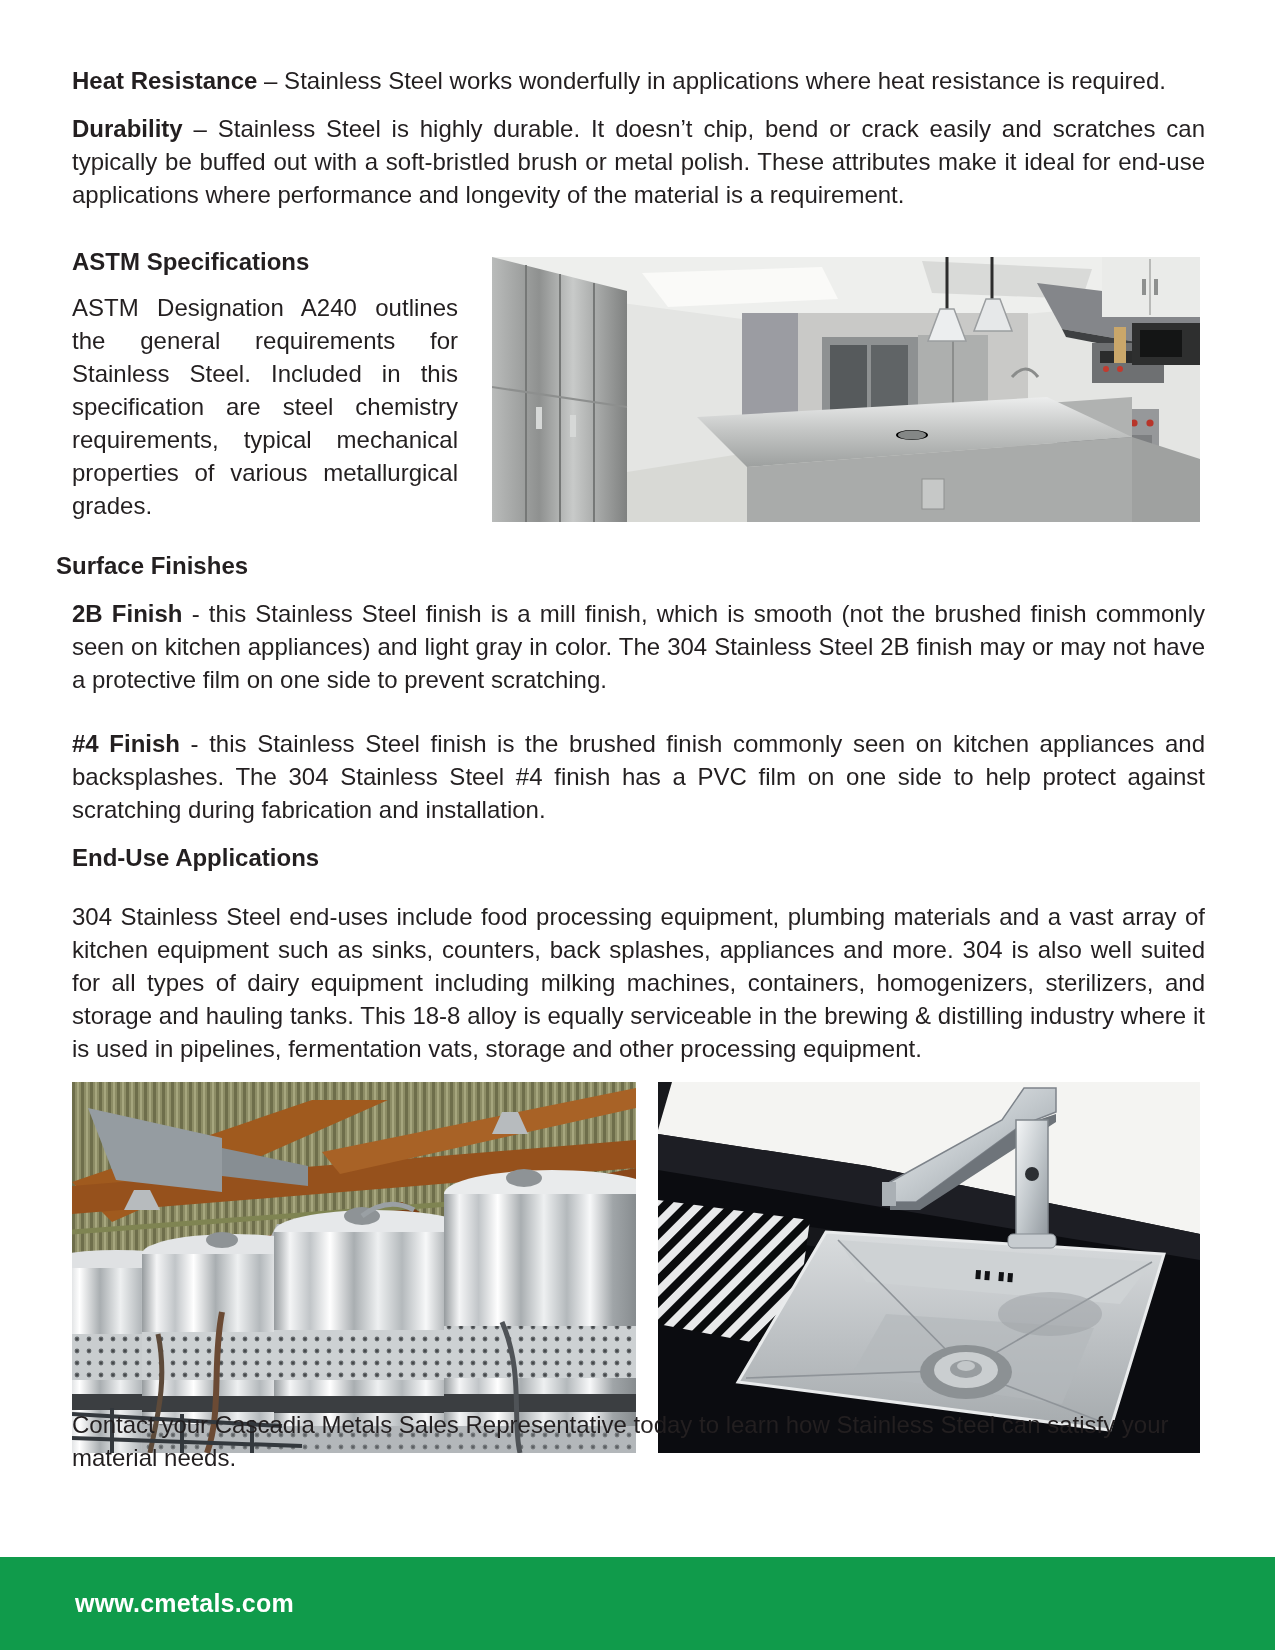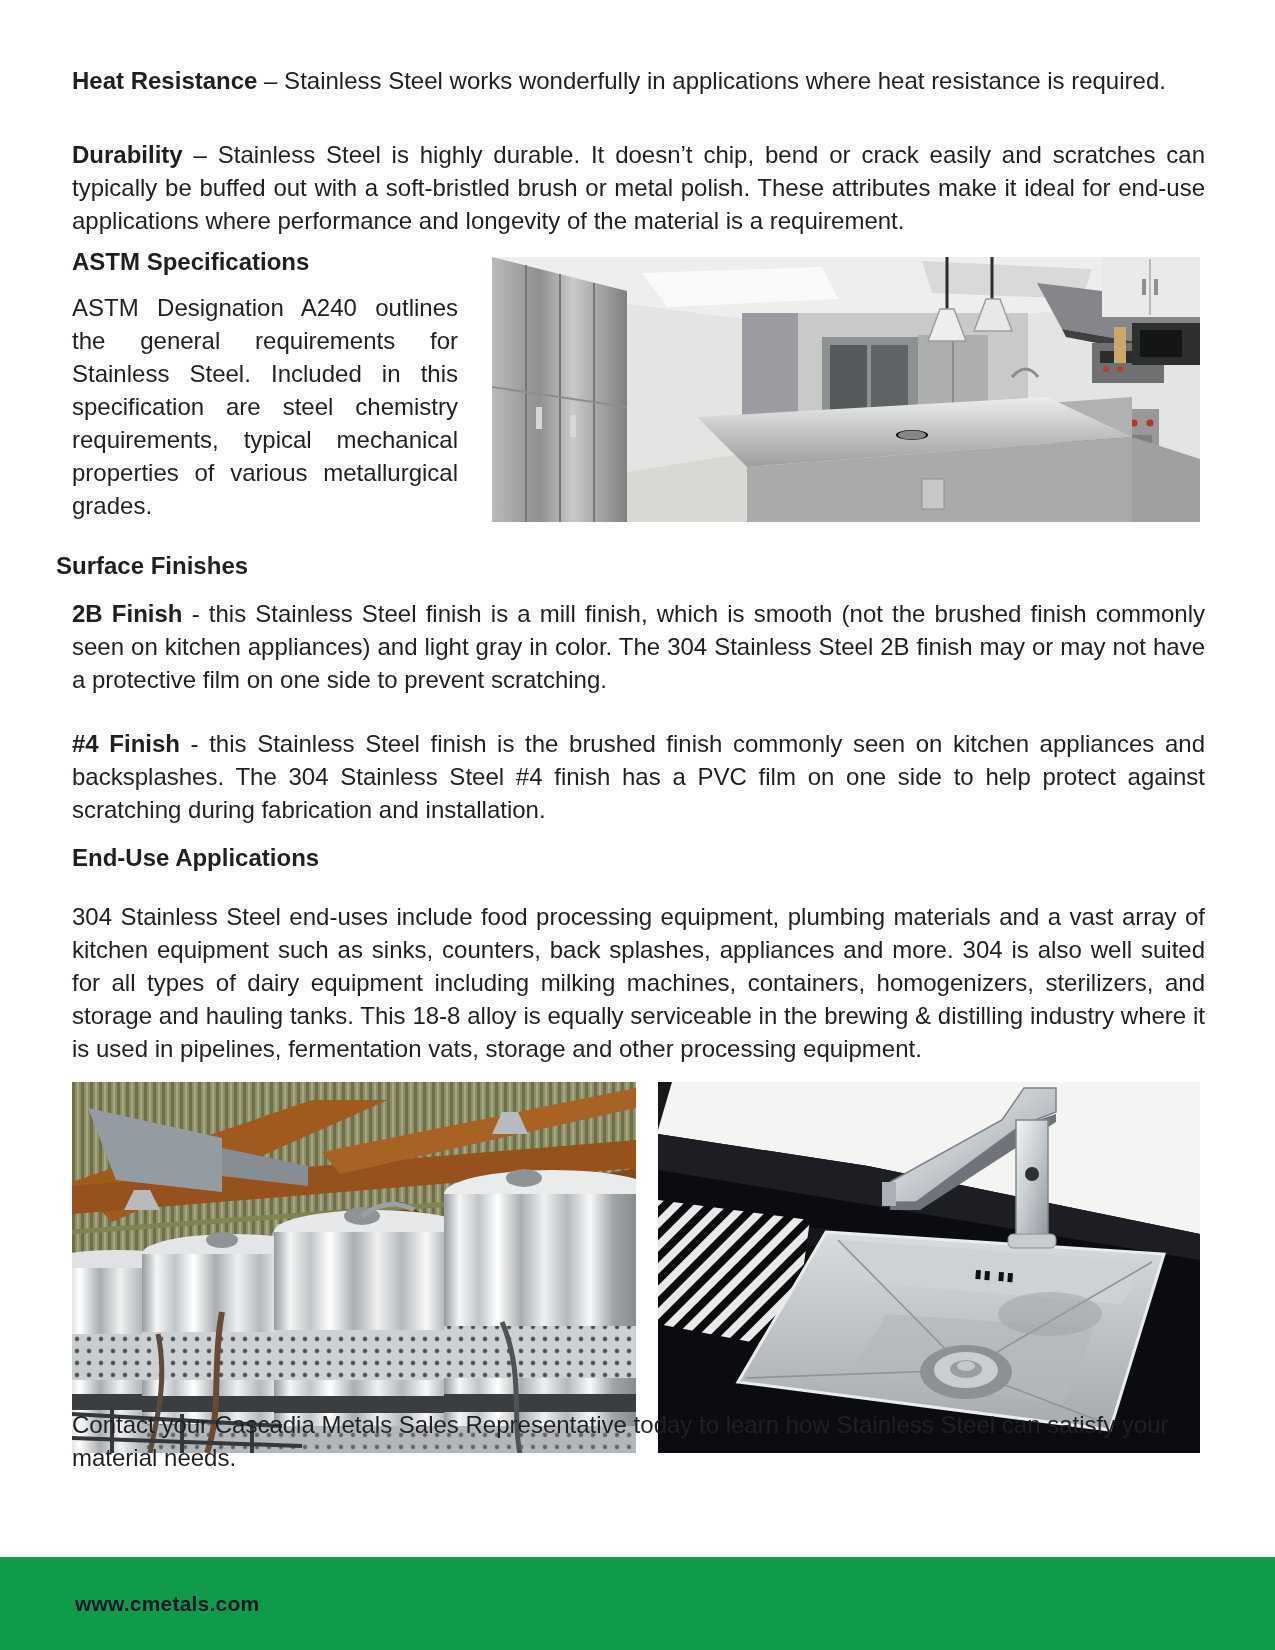--- a/index.html
+++ b/index.html
@@ -6,31 +6,31 @@
   .page{position:relative;width:1275px;height:1650px;background:#ffffff;overflow:hidden;
         font-family:"Liberation Sans", sans-serif;color:#231f20;padding-left:41px;}
   .para{position:absolute;margin:0;font-size:24px;line-height:33px;text-align:justify;}
   .lead{font-weight:bold;}
   .heading{position:absolute;margin:0;font-size:24px;line-height:34px;font-weight:bold;color:#231f20;}
   .img-frame{position:absolute;overflow:hidden;}
   .img-frame svg{display:block;width:100%;height:100%;}
   .footer-bar{position:absolute;left:0;top:1557px;width:1275px;height:93px;
               display:flex;align-items:center;justify-content:space-between;
               padding:0 80px 0 75px;box-sizing:border-box;}
-  .footer-text{font-size:21px;font-weight:bold;color:#0f172a;letter-spacing:0.2px;}
+  .footer-text{font-size:25px;font-weight:bold;color:#ffffff;letter-spacing:0.2px;}
   .contact{text-align:left;}
 </style>
 </head>
 <body>
 
 <div class="page">
 
   <p class="para" style="left:72px;top:64px;width:1133px;"><span class="lead">Heat Resistance</span><span> – Stainless Steel works wonderfully in applications where heat resistance is required.</span></p>
 
-  <p class="para" style="left:72px;top:138px;width:1133px;"><span class="lead">Durability</span><span> – Stainless Steel is highly durable.  It doesn’t chip, bend or crack easily and scratches can typically be buffed out with a soft-bristled brush or metal polish.  These attributes make it ideal for end-use applications where performance and longevity of the material is a requirement.</span></p>
+  <p class="para" style="left:72px;top:112px;width:1133px;"><span class="lead">Durability</span><span> – Stainless Steel is highly durable.  It doesn’t chip, bend or crack easily and scratches can typically be buffed out with a soft-bristled brush or metal polish.  These attributes make it ideal for end-use applications where performance and longevity of the material is a requirement.</span></p>
 
   <h2 class="heading" style="left:72px;top:245px;">ASTM Specifications</h2>
   <p class="para" style="left:72px;top:291px;width:386px;">ASTM Designation A240 outlines the general requirements for Stainless Steel.  Included in this specification are steel chemistry requirements, typical mechanical properties of various metallurgical grades.</p>
 
   <div class="img-frame" style="left:492px;top:257px;width:708px;height:265px;" role="img" aria-label="Commercial stainless steel kitchen">
     <svg viewBox="0 0 708 265" preserveAspectRatio="none">
       <defs>
         <linearGradient id="steelV" x1="0" y1="0" x2="1" y2="0">
           <stop offset="0" stop-color="#b9bbba"></stop>
             <stop offset="0.35" stop-color="#8f9190"></stop>

